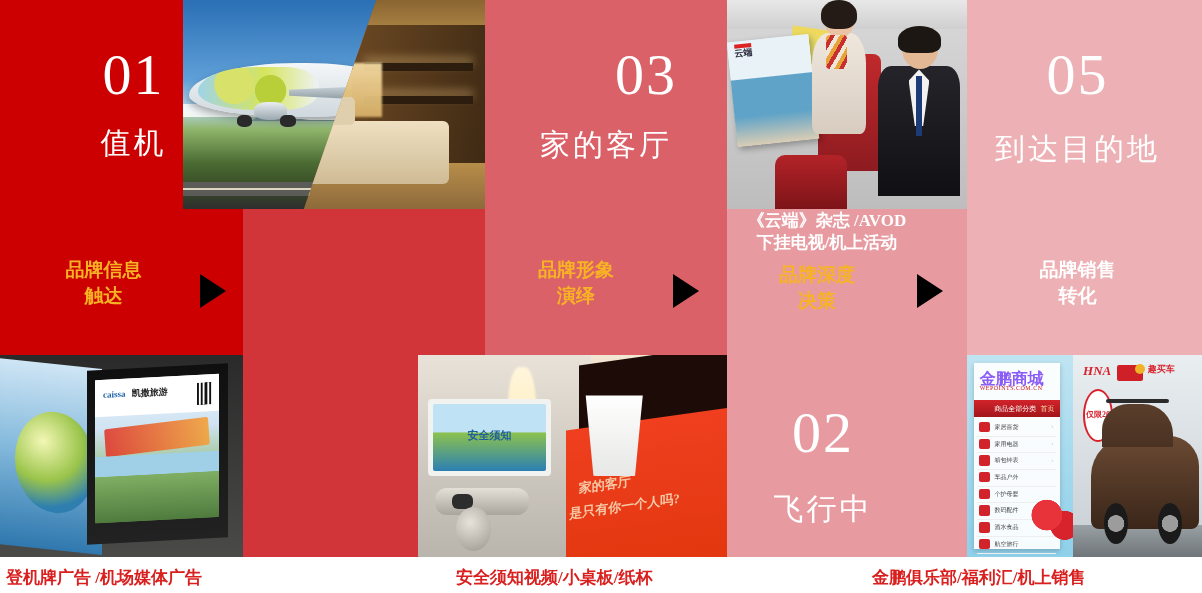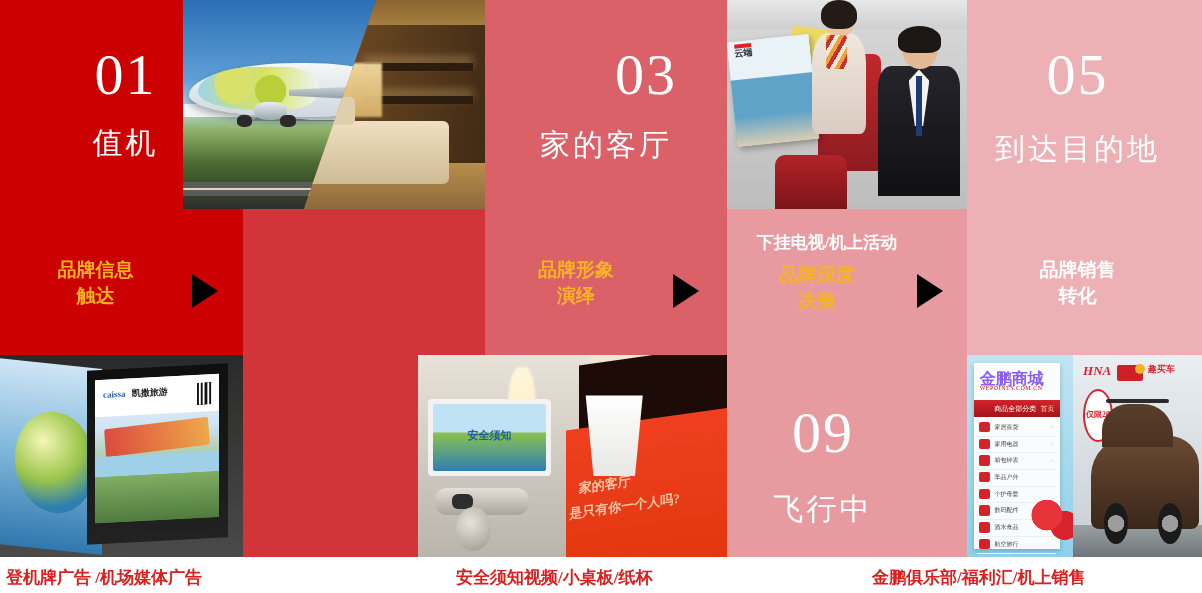--- a/index.html
+++ b/index.html
@@ -362,21 +362,21 @@
           <div class="car">
               <span class="rail"></span>
               <span class="wh"></span>
               <span class="wh w2"></span>
             </div>
         </div>
       </div>
     </div>
   </div>
 
-  <div style="position:absolute;left:4px;top:0;width:243px;height:423px;">
+  <div style="position:absolute;left:12px;top:0;width:243px;height:423px;">
     <div class="num" style="top:46px;">01</div>
     <div class="stage-name" style="top:128px;">值机</div>
     <div class="goal" style="top:257px;left:-30px;">
       <span>品牌信息</span><br>
       <span>触达</span>
     </div>
     <div class="arrow" style="left:188px;top:274px;"></div>
   </div>
 
 
@@ -384,27 +384,28 @@
     <div class="num" style="top:46px;padding-left:40px;">03</div>
     <div class="stage-name" style="top:130px;">家的客厅</div>
     <div class="goal" style="top:257px;left:-30px;">
       <span>品牌形象</span><br>
       <span>演绎</span>
     </div>
     <div class="arrow" style="left:188px;top:274px;"></div>
   </div>
 
   <div style="position:absolute;left:727px;top:0;width:240px;height:593px;">
+    <div class="cap-in" style="top:210px;left:-20px;">《云端》杂志  /AVOD</div>
     <div class="cap-in" style="top:232px;left:-20px;">下挂电视/机上活动</div>
     <div class="goal" style="top:262px;left:-30px;">
       <span>品牌深度</span><br>
       <span>决策</span>
     </div>
     <div class="arrow" style="left:190px;top:274px;"></div>
-    <div class="num" style="top:404px;left:-24px;">09</div>
+    <div class="num" style="top:404px;left:-24px;">02</div>
     <div class="stage-name" style="top:494px;left:-24px;">飞行中</div>
   </div>
 
   <div style="position:absolute;left:967px;top:0;width:205px;height:593px;">
     <div class="num" style="top:46px;left:8px;">05</div>
     <div class="stage-name" style="top:134px;left:8px;">到达目的地</div>
     <div class="goal white" style="top:257px;left:8px;">
       <span>品牌销售</span><br>
       <span>转化</span>
     </div>

